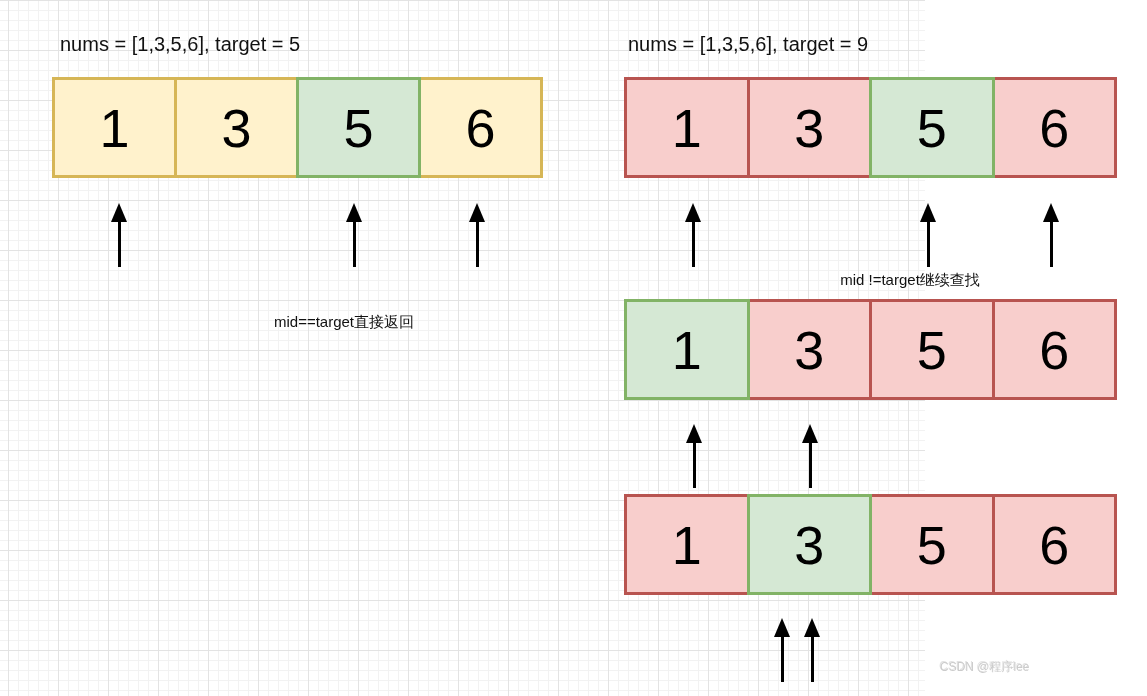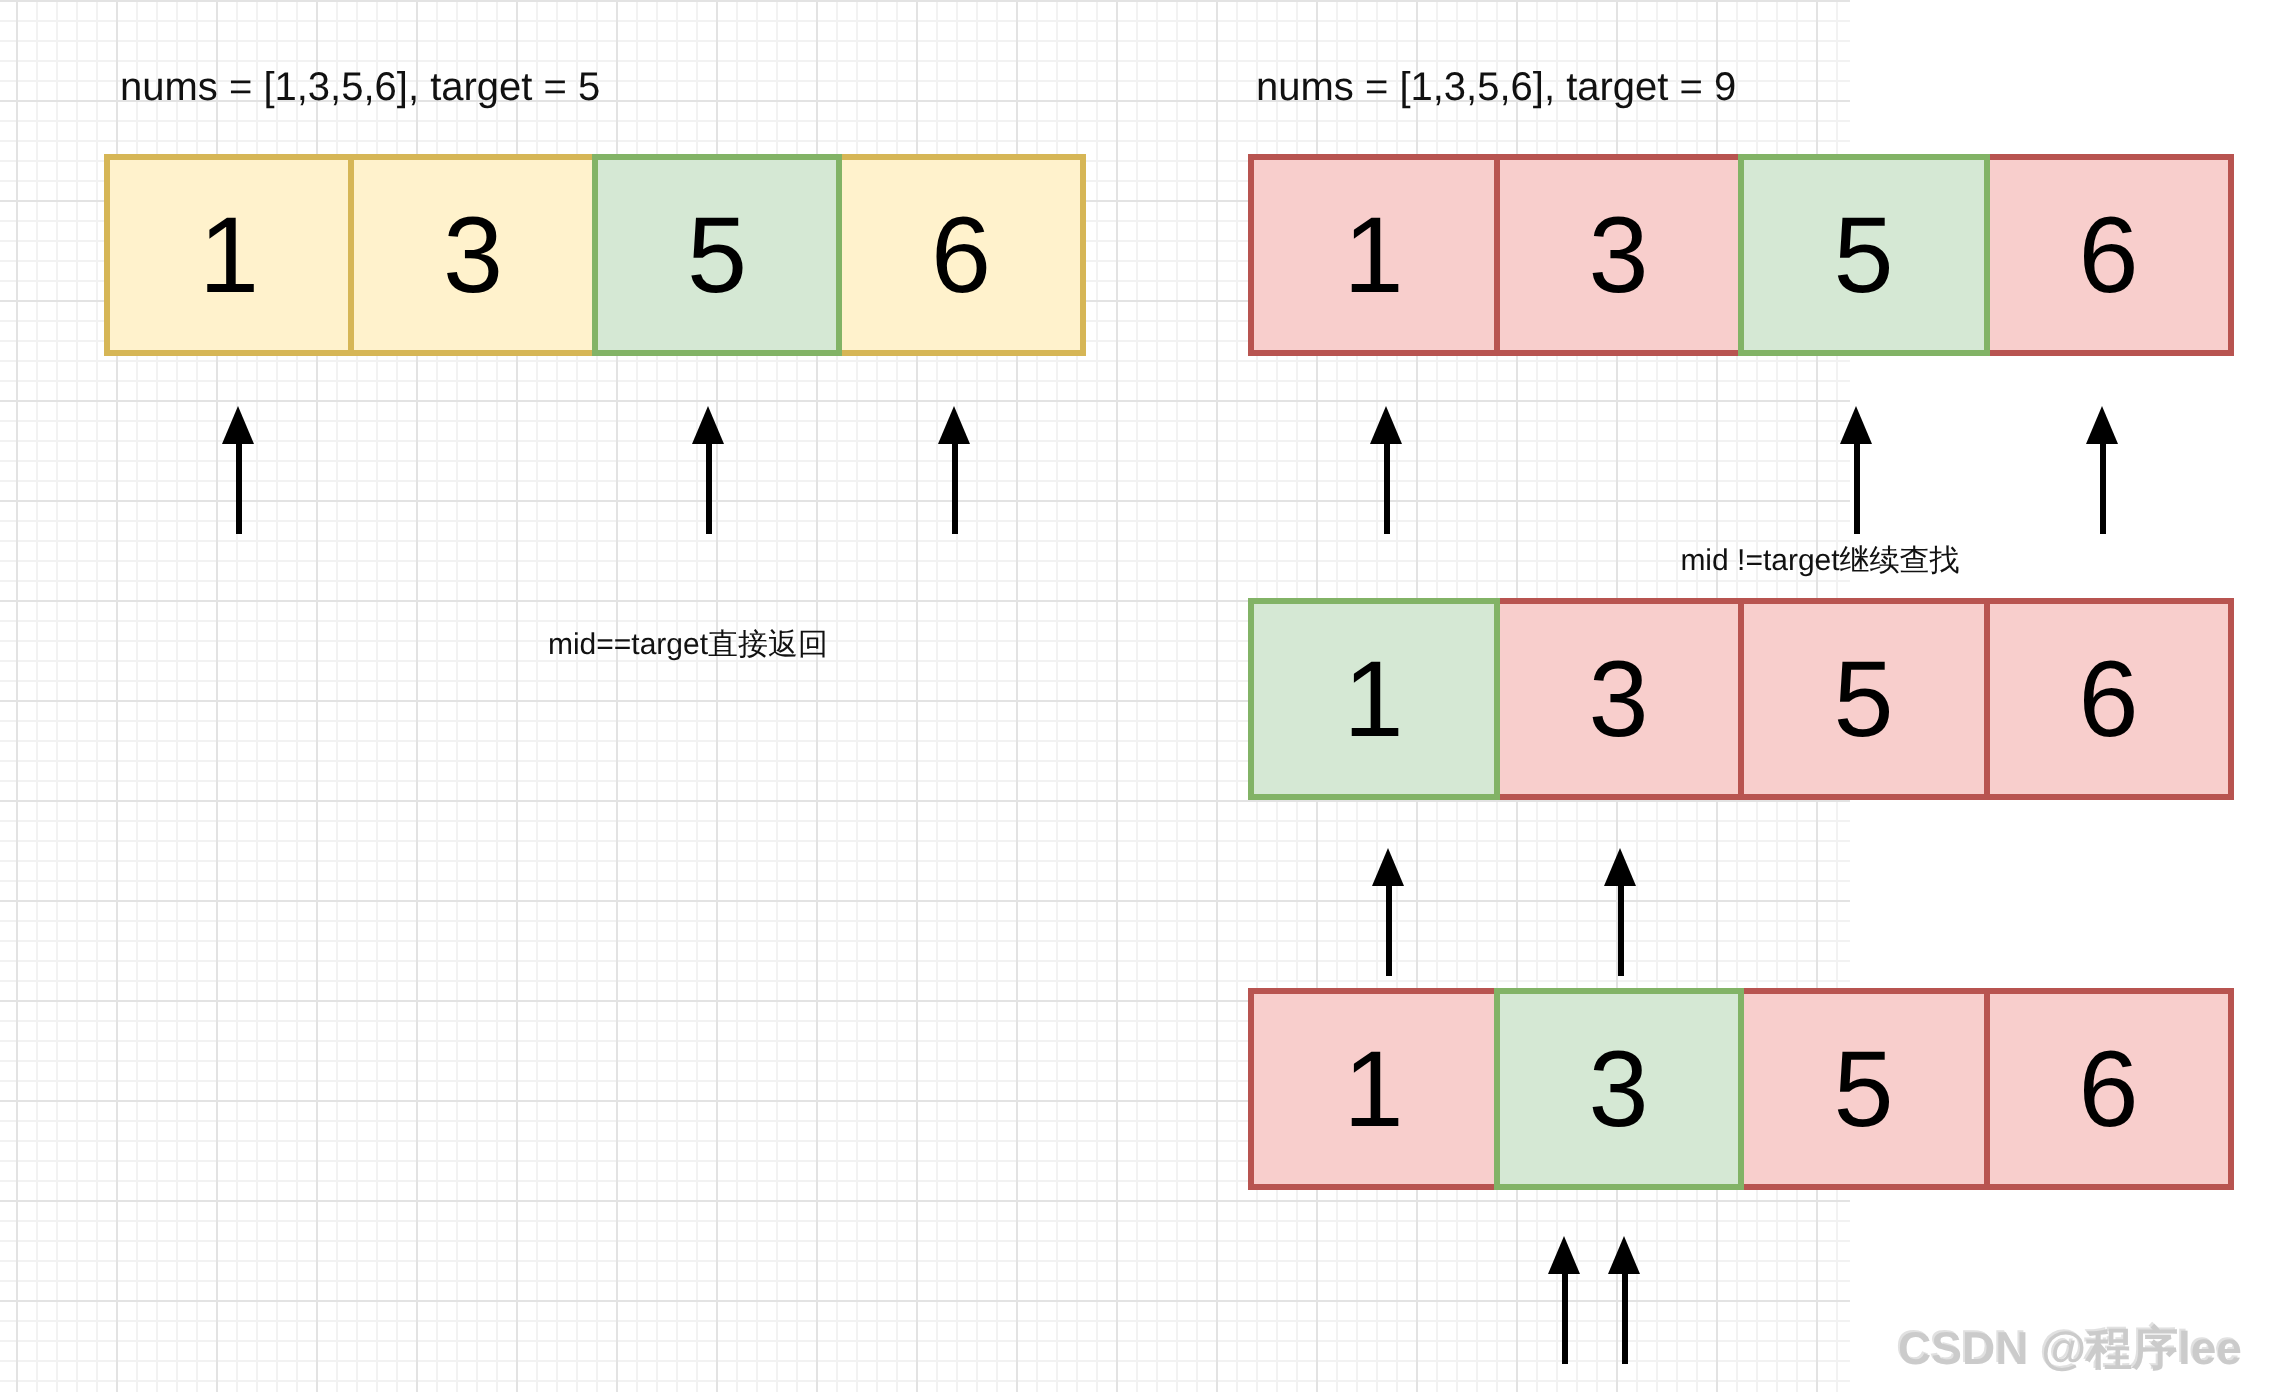--- a/index.html
+++ b/index.html
@@ -70,26 +70,25 @@
     text-align: center;
     font-size: 15px;
     color: #111;
     white-space: nowrap;
   }
   .watermark {
     position: absolute;
     left: 940px;
     top: 659px;
     width: 190px;
-    text-align: center;
-    font-size: 23px;
+    text-align: left;
+    font-size: 12px;
     color: #cbcbcb;
     text-shadow: 1px 1px 0 rgba(255,255,255,0.95), -1px -1px 0 rgba(170,170,170,0.35);
     white-space: nowrap;
-    font-weight: bold;
   }
 </style>
 </head>
 <body>
 
 <div class="canvas">
 
   <div class="diagram-title" style="left:60px; top:33px;">nums = [1,3,5,6], target = 5</div>
 
   <div class="array-row" style="left:52px; top:77px; width:491px;">

